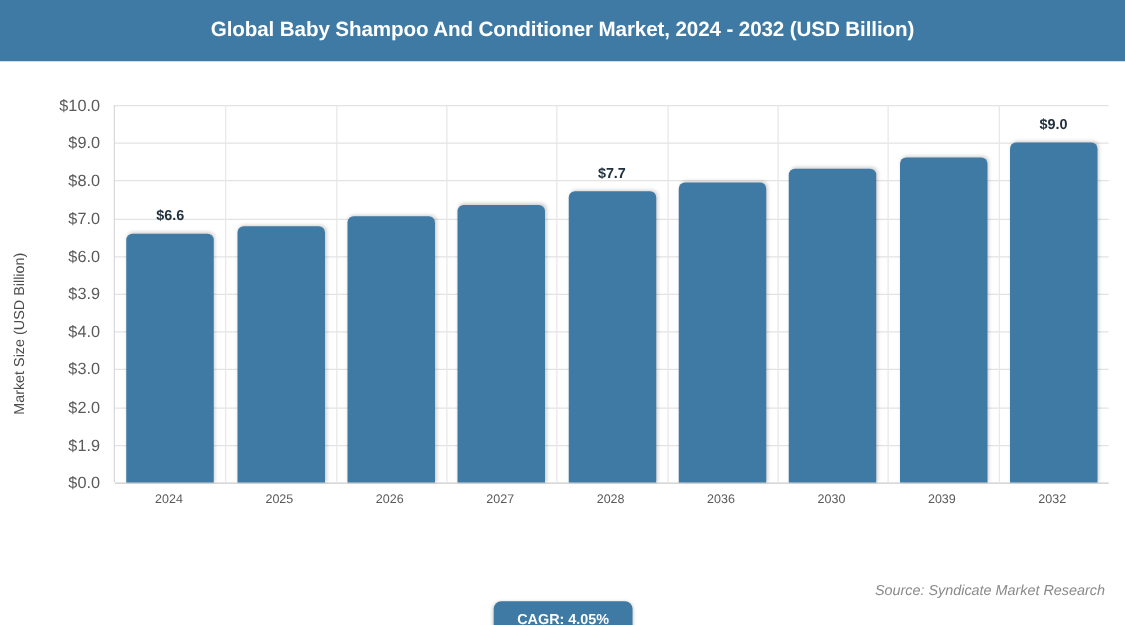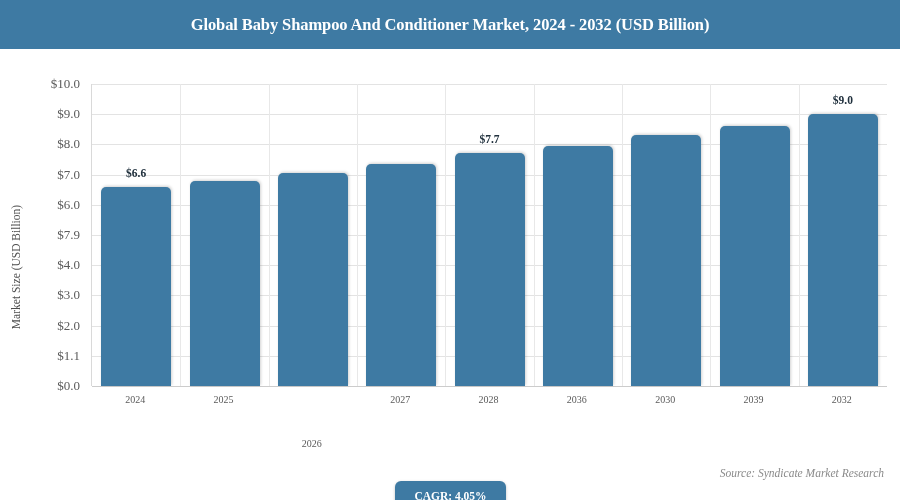--- a/index.html
+++ b/index.html
@@ -12,21 +12,20 @@
     background: #ffffff;
     font-family: "Liberation Sans", sans-serif;
     overflow: hidden;
   }
   #app {
     position: relative;
     width: 900px;
     height: 390px;
     background: #ffffff;
     box-sizing: border-box;
-    font-family: Liberation Serif, serif;
   }
 
   
   .chart-header {
     position: absolute;
     left: 0;
     top: 0;
     width: 900px;
     height: 49px;
     background: #3E7AA3;
@@ -199,25 +198,25 @@
   </div>
 
   <div class="plot-wrap">
 
     <div class="y-axis-title">
       <span>Market Size (USD Billion)</span>
     </div>
 
     <div class="y-ticks" id="y-ticks">
         <div class="y-tick" style="top: 317px;">$0.0</div>
-        <div class="y-tick" style="top: 286.8px;">$1.1</div>
+        <div class="y-tick" style="top: 286.8px;">$1.9</div>
         <div class="y-tick" style="top: 256.6px;">$2.0</div>
         <div class="y-tick" style="top: 226.4px;">$3.0</div>
         <div class="y-tick" style="top: 196.2px;">$4.0</div>
-        <div class="y-tick" style="top: 166px;">$7.9</div>
+        <div class="y-tick" style="top: 166px;">$3.9</div>
         <div class="y-tick" style="top: 135.8px;">$6.0</div>
         <div class="y-tick" style="top: 105.6px;">$7.0</div>
         <div class="y-tick" style="top: 75.4px;">$8.0</div>
         <div class="y-tick" style="top: 45.2px;">$9.0</div>
         <div class="y-tick" style="top: 15px;">$10.0</div>
       </div>
 
     <div class="plot-area" id="plot-area">
       <div id="gridlines">
           <div class="gridline baseline" style="top: 302px;"></div>
@@ -272,21 +271,21 @@
           <div class="bar-slot" style="left: 715.833px; width: 70px;">
             <div class="bar" title="2032: 9" style="height: 271.8px;"></div>
             <div class="bar-label" style="bottom: 279.8px;">$9.0</div>
           </div>
         </div>
     </div>
 
     <div class="x-ticks" id="x-ticks">
         <div class="x-tick" style="left: 0px; width: 88.3333px;">2024</div>
         <div class="x-tick" style="left: 88.3333px; width: 88.3333px;">2025</div>
-        <div class="x-tick" style="left: 176.667px; width: 88.3333px; margin-top: 44px;">2026</div>
+        <div class="x-tick" style="left: 176.667px; width: 88.3333px;">2026</div>
         <div class="x-tick" style="left: 265px; width: 88.3333px;">2027</div>
         <div class="x-tick" style="left: 353.333px; width: 88.3333px;">2028</div>
         <div class="x-tick" style="left: 441.667px; width: 88.3333px;">2036</div>
         <div class="x-tick" style="left: 530px; width: 88.3333px;">2030</div>
         <div class="x-tick" style="left: 618.333px; width: 88.3333px;">2039</div>
         <div class="x-tick" style="left: 706.667px; width: 88.3333px;">2032</div>
       </div>
 
     <div class="cagr-badge">
       <span>CAGR: 4.05%</span>

